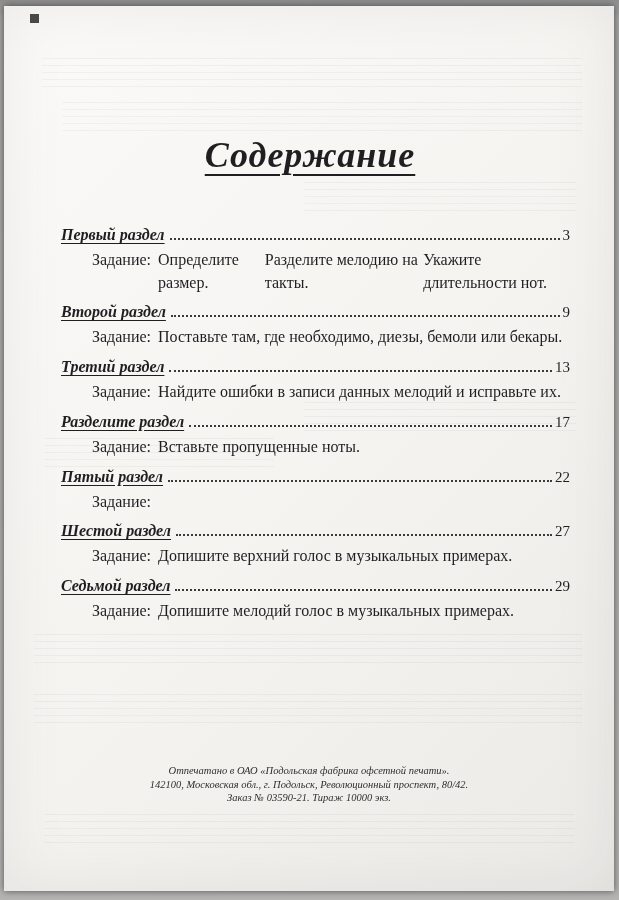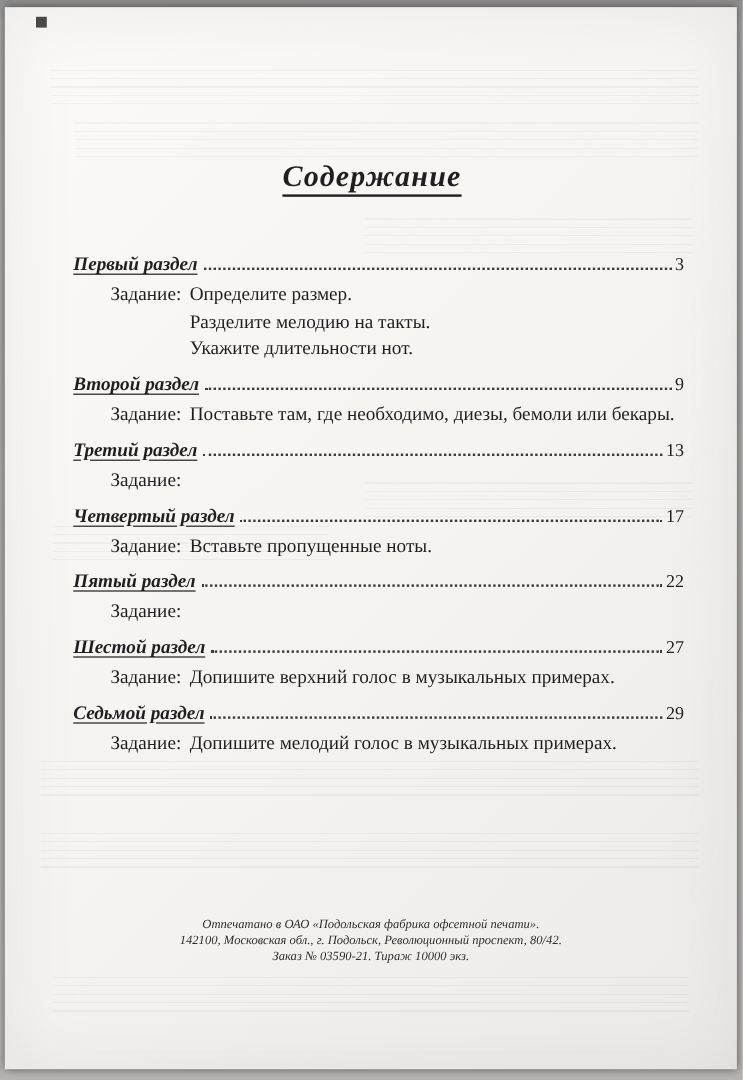--- a/index.html
+++ b/index.html
@@ -17,34 +17,34 @@
   .bleed{position:absolute;inset:0;pointer-events:none;}
   .staff{
     position:absolute;
     background:repeating-linear-gradient(to bottom,rgba(70,70,85,.5) 0 1px,transparent 1px 7px);
     opacity:.10;filter:blur(.5px);
   }
   .corner-mark{position:absolute;top:8px;left:26px;width:9px;height:9px;background:#2a2a2a;opacity:.85;}
   .content{position:relative;z-index:2;padding:0 44px 0 46px;}
   .doc-title{
     text-align:center;margin:128px 0 50px 0;
-    font-size:25px;font-style:italic;font-weight:600;letter-spacing:1px;
+    font-size:36px;font-style:italic;font-weight:600;letter-spacing:1px;
     text-decoration:underline;text-underline-offset:7px;text-decoration-thickness:1.5px;
   }
   .toc-entry{margin-bottom:9px;margin-left:11px;}
   .toc-line{display:flex;align-items:baseline;margin-bottom:5px;}
   .sec-title{
     font-style:italic;font-weight:600;font-size:16px;white-space:nowrap;
     text-decoration:underline;text-underline-offset:3px;
   }
   .dots{flex:1;border-bottom:2px dotted #3a3a3a;margin:0 3px 3px 5px;height:1px;}
   .pagenum{font-size:15px;font-weight:500;}
   .task{display:flex;gap:7px;padding-left:31px;font-size:16px;line-height:1.42;margin-bottom:6px;}
   .task-label{white-space:nowrap;}
-  .task-lines{display:flex;flex-direction:column;}
+  .task-lines{display:flex;}
   .footer{
     position:absolute;left:0;right:0;bottom:86px;z-index:2;
     text-align:center;font-style:italic;font-size:10.5px;line-height:1.3;color:#2e2e30;
   }
 </style>
 </head>
 <body>
 
 <div class="page">
 
@@ -94,26 +94,29 @@
     </div>
 
     <div class="toc-entry">
       <div class="toc-line">
         <span class="sec-title">Третий раздел</span>
         <span class="dots"></span>
         <span class="pagenum">13</span>
       </div>
       <div class="task">
         <span class="task-label">Задание:</span>
+        <span class="task-lines">
+          <span>Найдите ошибки в записи данных мелодий и исправьте их.</span>
+        </span>
       </div>
     </div>
 
     <div class="toc-entry">
       <div class="toc-line">
-        <span class="sec-title">Четвертый раздел</span>
+        <span class="sec-title">Разделите раздел</span>
         <span class="dots"></span>
         <span class="pagenum">17</span>
       </div>
       <div class="task">
         <span class="task-label">Задание:</span>
         <span class="task-lines">
           <span>Вставьте пропущенные ноты.</span>
         </span>
       </div>
     </div>

